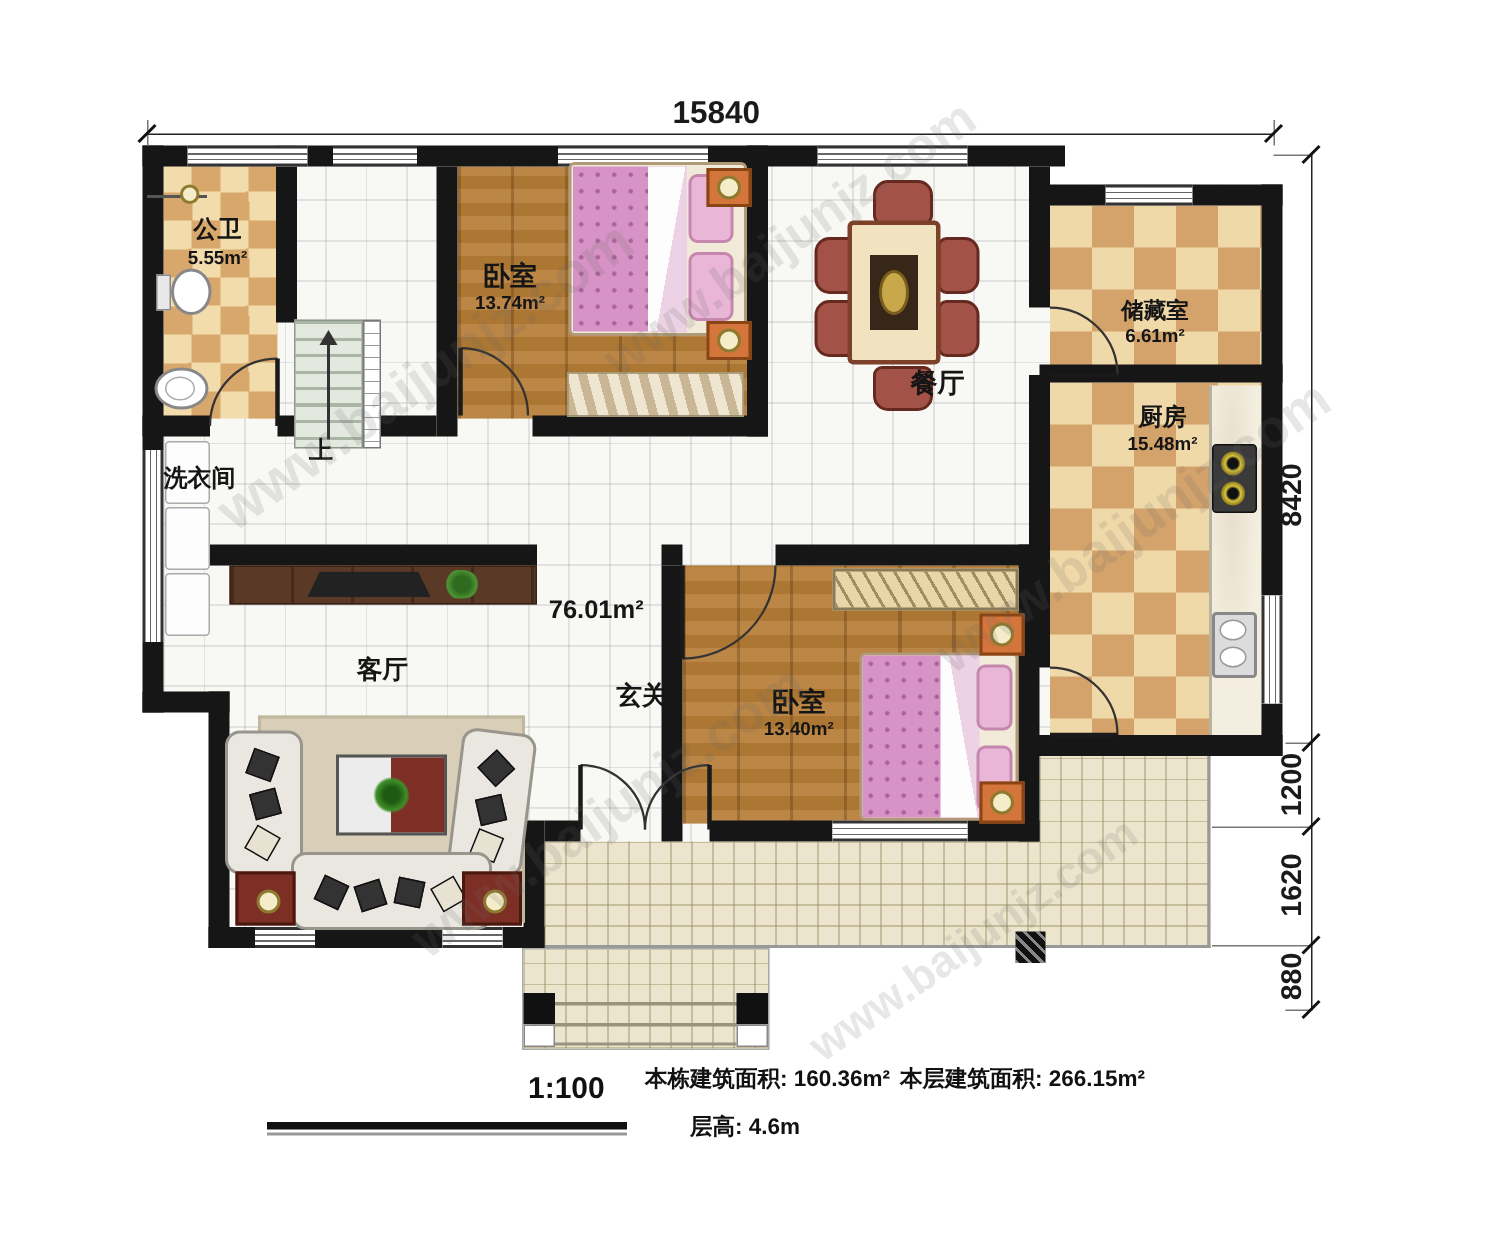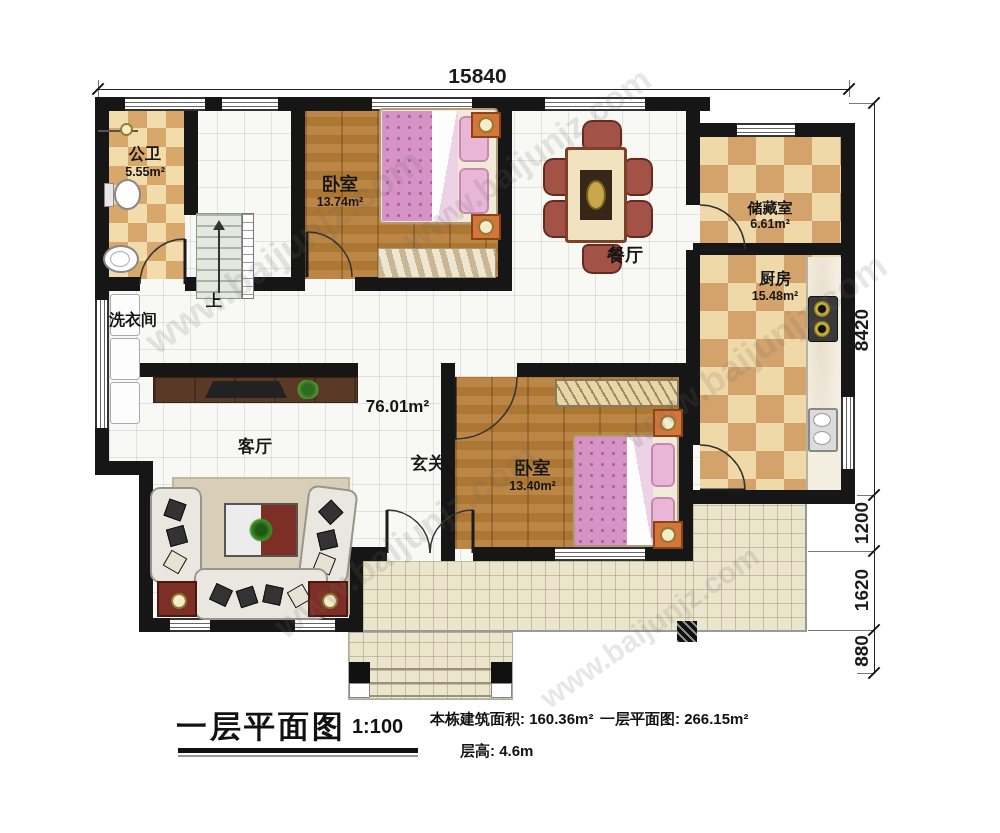--- a/index.html
+++ b/index.html
@@ -271,26 +271,25 @@
   <div class="tick" style="left:866px;top:102px;"></div>
   <div class="tick" style="left:866px;top:494px;"></div>
   <div class="tick" style="left:866px;top:550px;"></div>
   <div class="tick" style="left:866px;top:629px;"></div>
   <div class="tick" style="left:866px;top:672px;"></div>
   <div class="dim dim-v" style="left:822px;top:319px;width:80px;font-size:19px;">8420</div>
   <div class="dim dim-v" style="left:822px;top:512px;width:80px;font-size:19px;">1200</div>
   <div class="dim dim-v" style="left:822px;top:579px;width:80px;font-size:19px;">1620</div>
   <div class="dim dim-v" style="left:822px;top:640px;width:80px;font-size:19px;">880</div>
 
-  <div class="titleblock" style="left:176px;top:706px;font-size:31px;letter-spacing:3px;">一层平面图</div>
   <div class="titleblock" style="left:352px;top:715px;font-size:20px;">1:100</div>
   <div class="abs" style="left:178px;top:748px;width:240px;height:5px;background:#111;"></div>
   <div class="abs" style="left:178px;top:755px;width:240px;height:2px;background:#999;"></div>
   <div class="titleblock" style="left:430px;top:710px;font-size:15px;">本栋建筑面积: 160.36m²</div>
-  <div class="titleblock" style="left:600px;top:710px;font-size:15px;">一层平面图: 266.15m²</div>
+  <div class="titleblock" style="left:600px;top:710px;font-size:15px;">本层建筑面积: 266.15m²</div>
   <div class="titleblock" style="left:460px;top:742px;font-size:15px;">层高: 4.6m</div>
 
   <div class="wm" style="left:120px;top:230px;font-size:38px;">www.baijunjz.com</div>
   <div class="wm" style="left:380px;top:140px;font-size:34px;">www.baijunjz.com</div>
   <div class="wm" style="left:600px;top:330px;font-size:36px;">www.baijunjz.com</div>
   <div class="wm" style="left:250px;top:520px;font-size:36px;">www.baijunjz.com</div>
   <div class="wm" style="left:520px;top:610px;font-size:30px;">www.baijunjz.com</div>
 
 </div>
 

